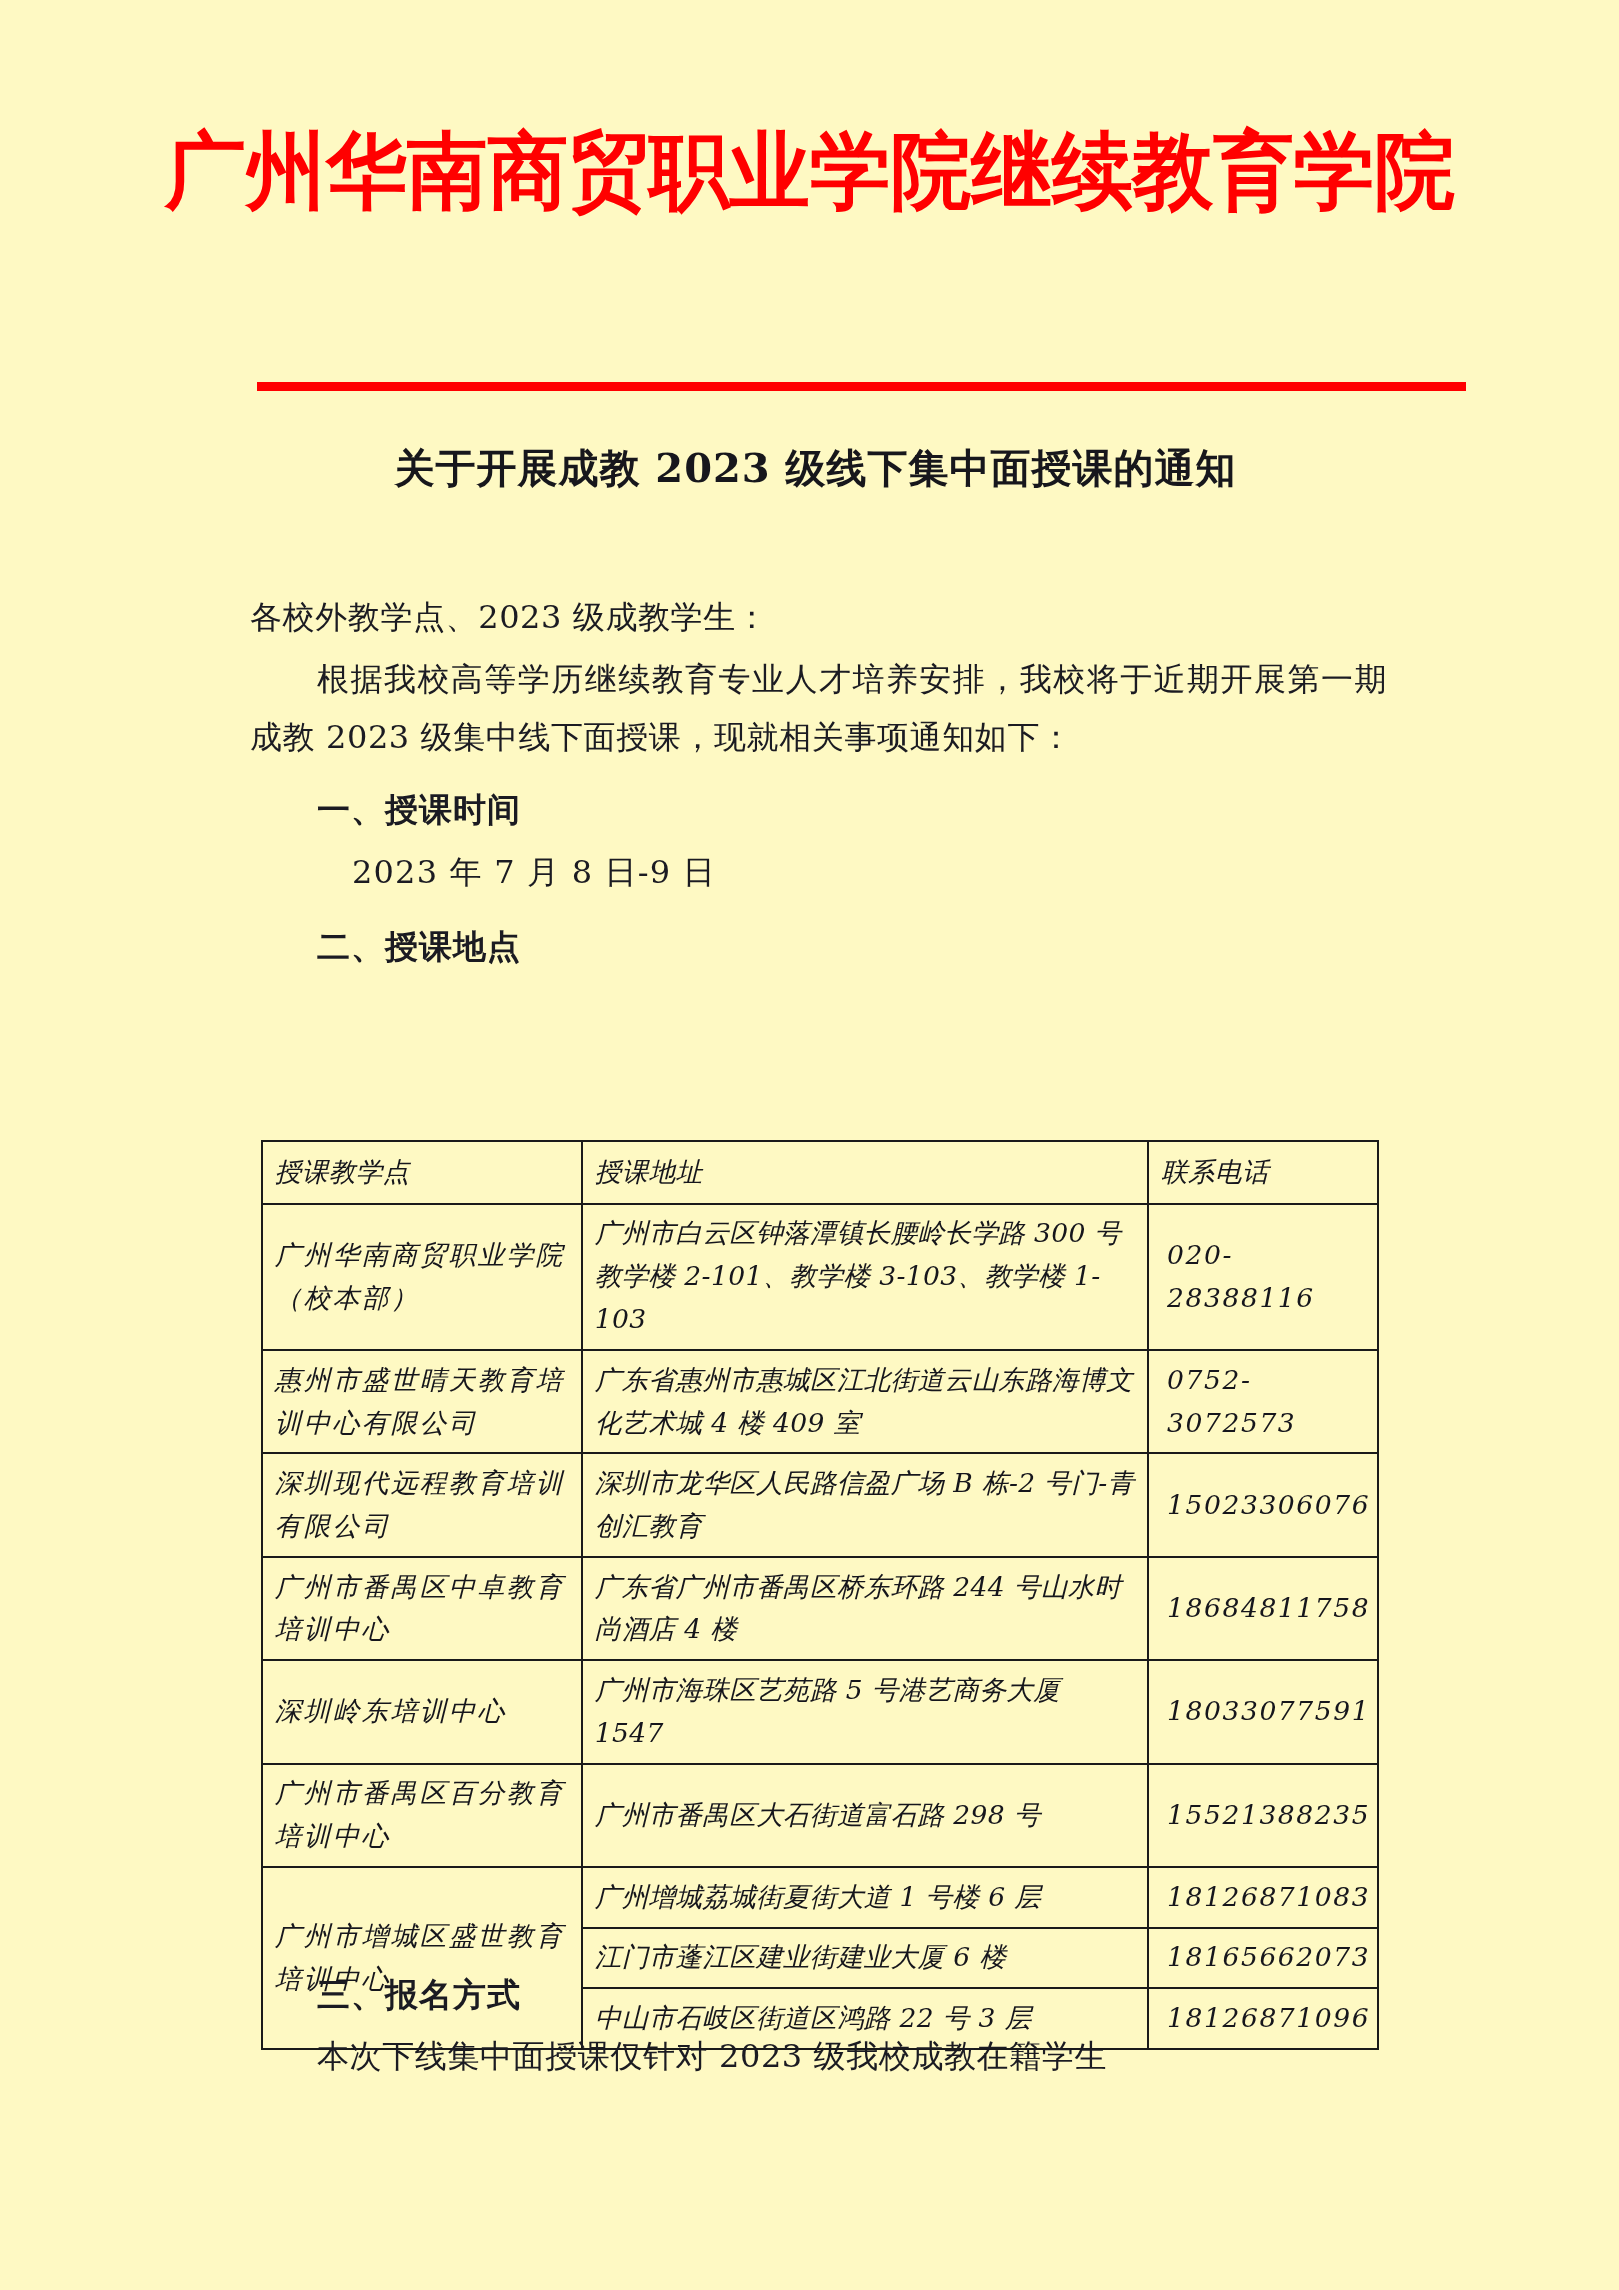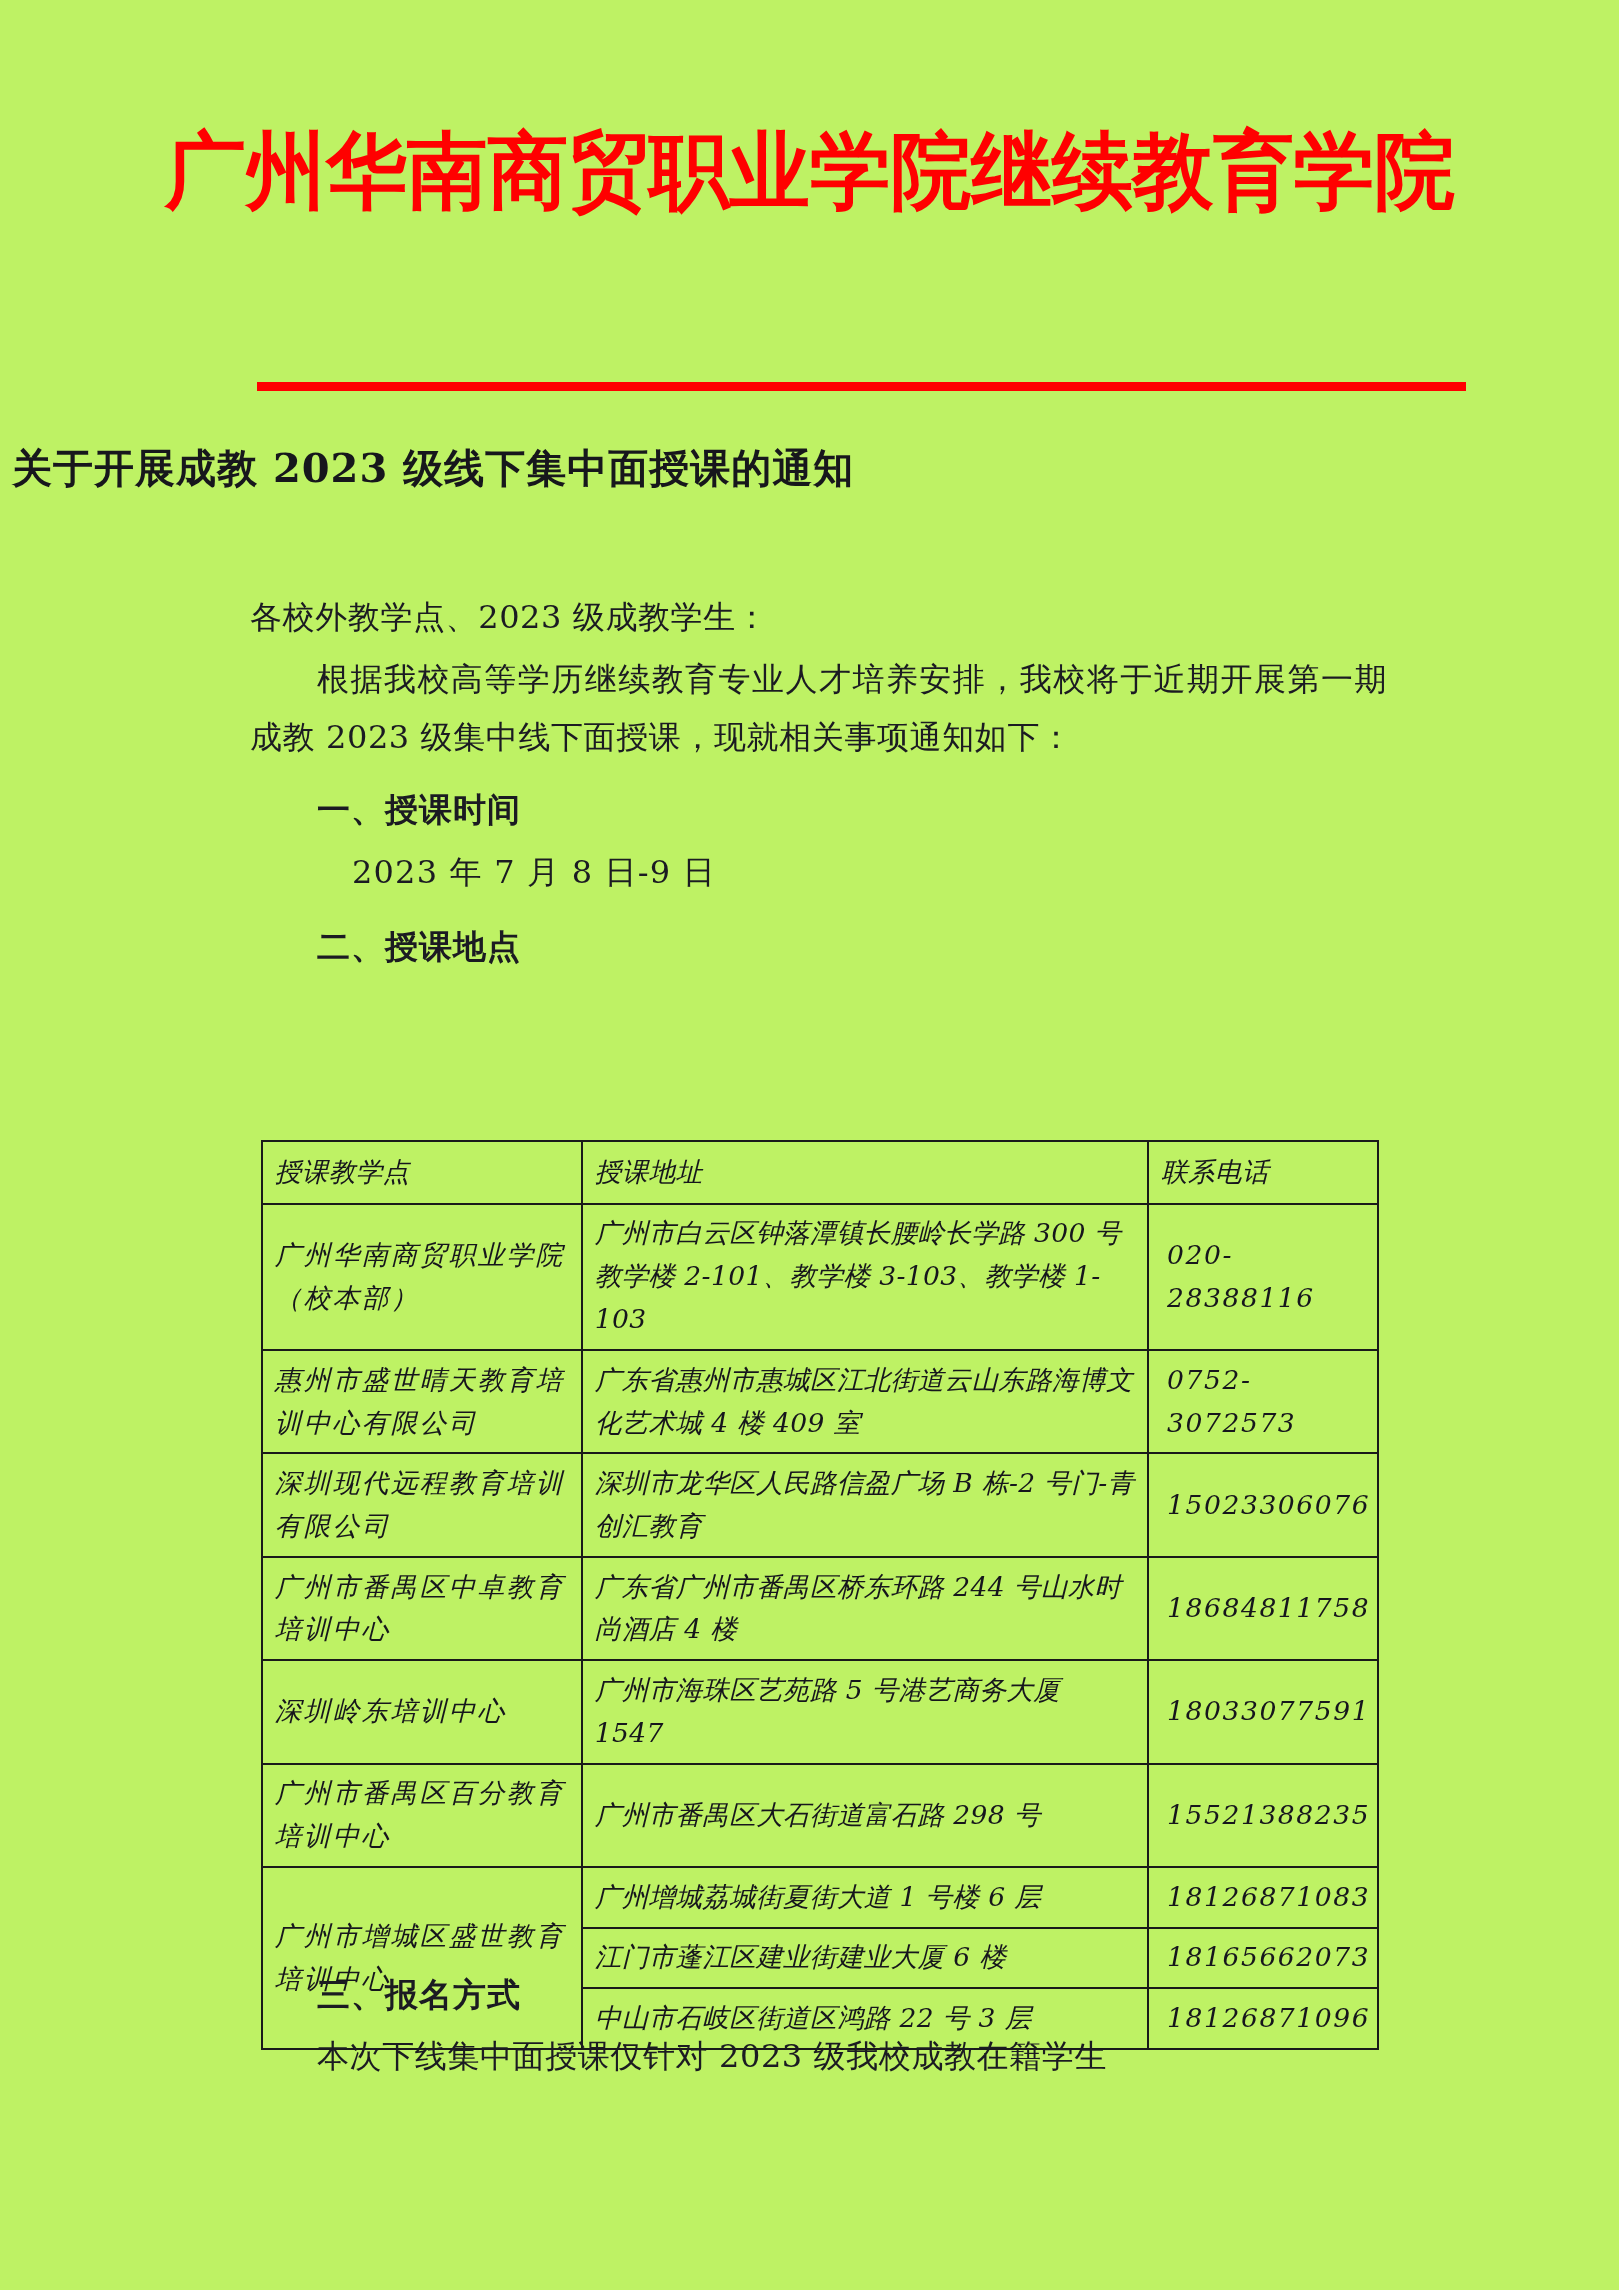--- a/index.html
+++ b/index.html
@@ -8,21 +8,21 @@
     background: #ffffff;
   }
   body {
     font-family: "DejaVu Serif", "Liberation Serif", serif;
     color: #1a1a1a;
   }
   .page {
     position: relative;
     width: 1619px;
     height: 2291px;
-    background: #bef264;
+    background: #fef9c3;
     overflow: hidden;
     box-sizing: border-box;
   }
 
   
   .letterhead {
     position: absolute;
     left: 0;
     right: 0;
     top: 127px;
@@ -48,21 +48,21 @@
     height: 8.8px;
     background: #ff0000;
   }
 
   
   .doc-subtitle {
     position: absolute;
     left: 0;
     right: 0;
     top: 441px;
-    text-align: left;
+    text-align: center;
     font-family: "DejaVu Serif", "Liberation Serif", serif;
     font-weight: bold;
     font-size: 40px;
     letter-spacing: 1px;
     color: #17171c;
     padding-left: 12px;
   }
 
   
   .content {

